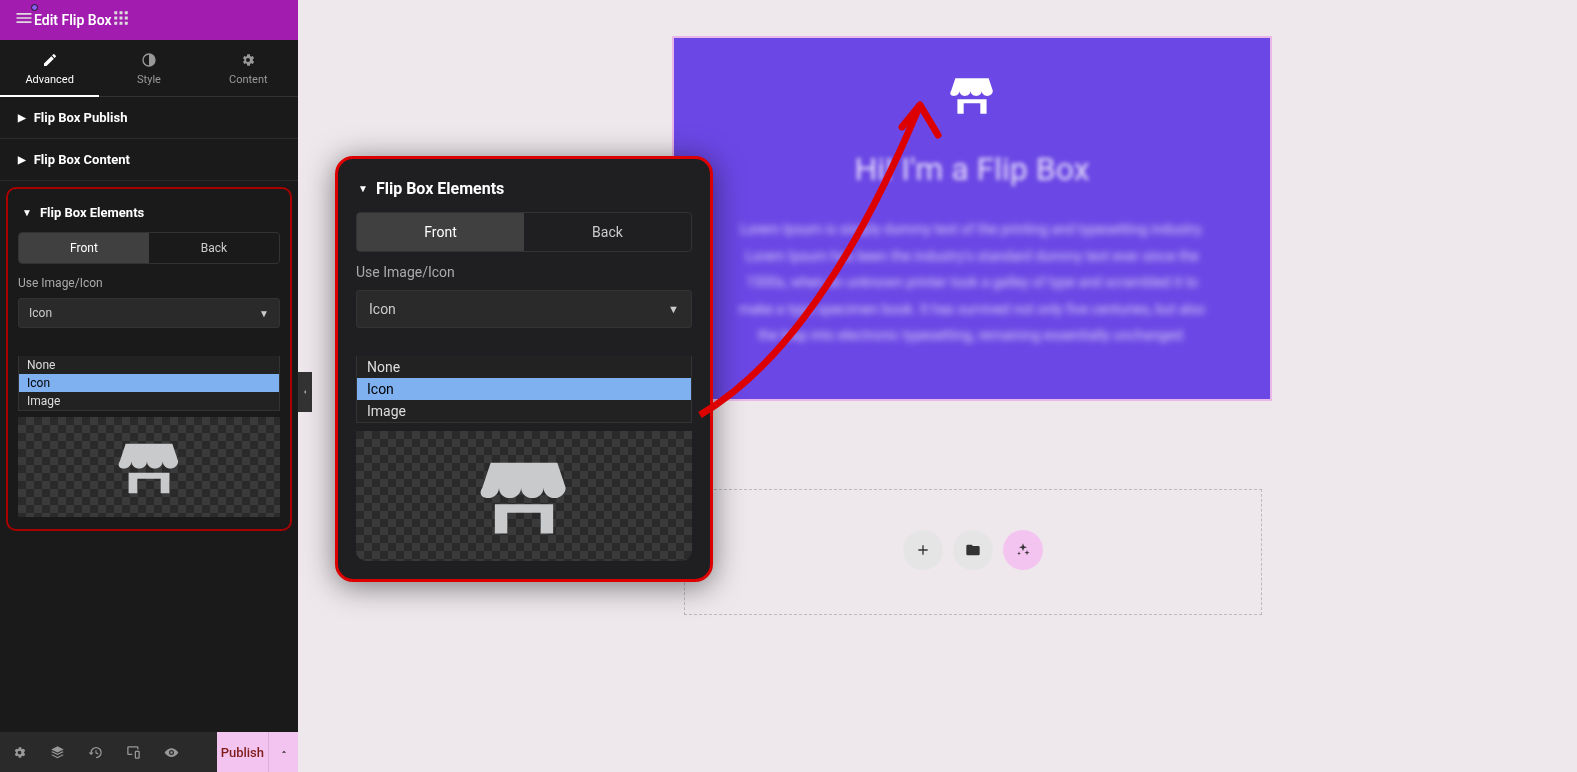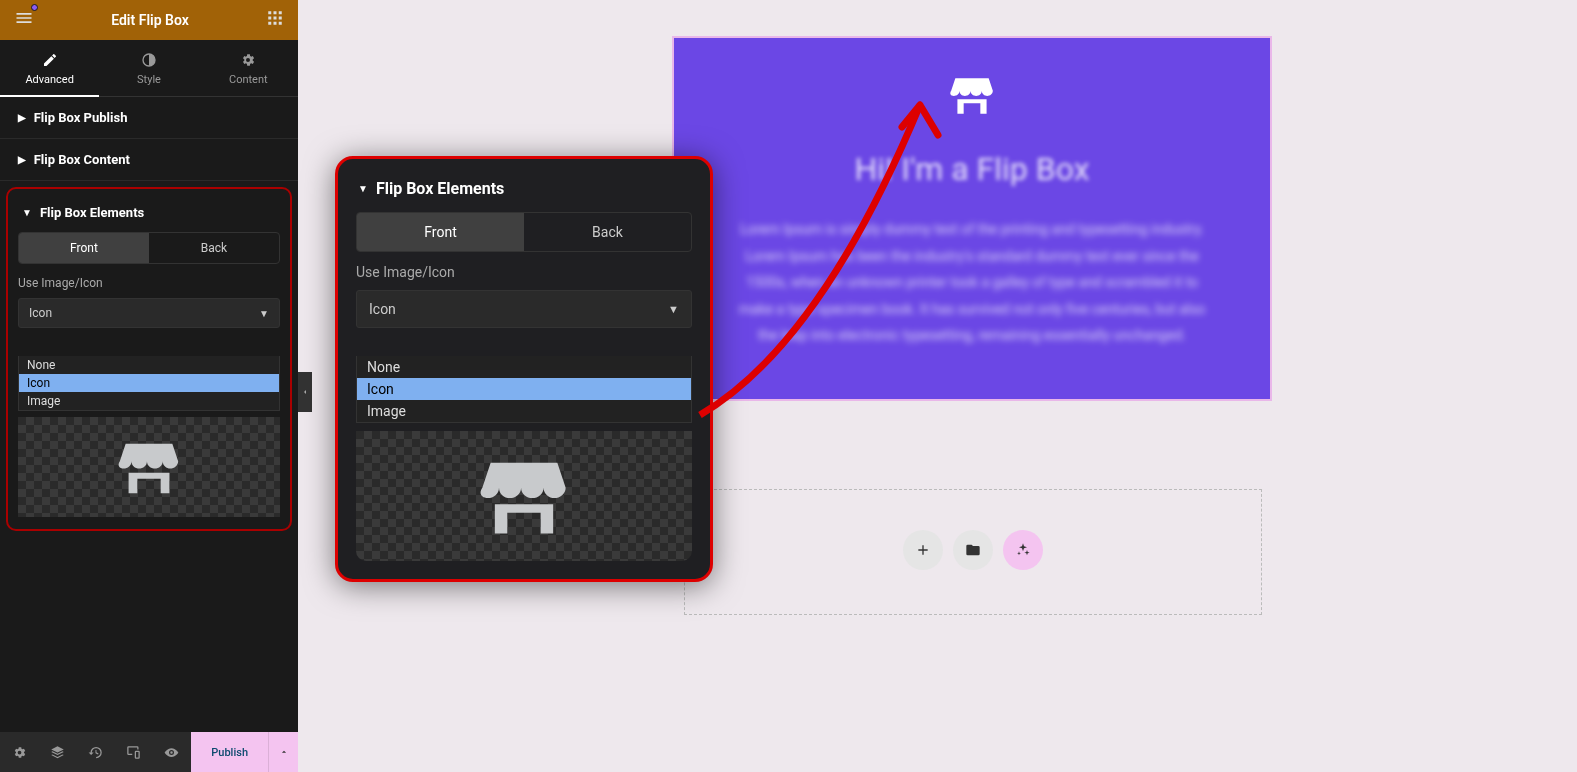--- a/index.html
+++ b/index.html
@@ -1,20 +1,20 @@
 <!DOCTYPE html>
 <html><head>
 <meta charset="utf-8">
 <style>
 * { margin: 0; padding: 0; box-sizing: border-box; font-family: -apple-system, BlinkMacSystemFont, "Segoe UI", Roboto, sans-serif; }
 body { width: 1577px; height: 772px; background: #eee8ed; overflow: hidden; position: relative; }
 
 
 .sidebar { position: absolute; left: 0; top: 0; width: 298px; height: 100%; background: #1a1a1a; color: #ccc; display: flex; flex-direction: column; }
-.sidebar-header { display: flex; align-items: center; justify-content: space-between; padding: 16px 14px; background: #a16207; height: 40px; }
+.sidebar-header { display: flex; align-items: center; justify-content: flex-start; padding: 16px 14px; background: #a21caf; height: 40px; }
 .menu-btn { position: relative; cursor: pointer; }
 .menu-btn svg { width: 20px; height: 20px; fill: #ddd; }
 .notif-dot { position: absolute; top: -4px; right: -4px; width: 7px; height: 7px; border-radius: 50%; background: #8a5cf5; border: 1px solid #1a1a1a; }
 .header-title { font-size: 14px; font-weight: 600; color: #fff; }
 .grid-btn svg { width: 18px; height: 18px; fill: #ddd; }
 
 
 .tabs { display: flex; border-bottom: 1px solid #333; }
 .tab { flex: 1; text-align: center; padding: 12px 0 10px; cursor: pointer; font-size: 11px; color: #999; position: relative; }
 .tab.active { color: #fff; }
@@ -78,21 +78,21 @@
 .circle-btn { width: 40px; height: 40px; border-radius: 50%; background: #e5e5e5; display: flex; align-items: center; justify-content: center; cursor: pointer; }
 .circle-btn.pink { background: #f4c4f0; }
 .circle-btn svg { width: 16px; height: 16px; fill: #333; }
 .dropzone p { font-size: 13px; font-style: italic; color: #666; }
 
 
 .sidebar-footer { margin-top: auto; display: flex; background: #2a2a2a; height: 40px; align-items: stretch; }
 .footer-btn { flex: 0 0 38px; display: flex; align-items: center; justify-content: center; cursor: pointer; }
 .footer-btn svg { width: 15px; height: 15px; fill: #999; }
 .publish-wrap { margin-left: auto; display: flex; }
-.publish-btn { background: #f4c4f0; color: #0c4a6e; font-size: 11px; font-weight: 500; padding: 0 20px; display: flex; align-items: center; cursor: pointer; }
+.publish-btn { background: #f4c4f0; color: #7f1d1d; font-size: 13px; font-weight: 500; padding: 0 4px; display: flex; align-items: center; cursor: pointer; }
 .publish-caret { background: #f4c4f0; border-left: 1px solid rgba(0,0,0,0.1); width: 30px; display: flex; align-items: center; justify-content: center; cursor: pointer; }
 .publish-caret svg { width: 10px; height: 10px; fill: #333; }
 </style>
 </head>
 <body>
 
 <div class="sidebar">
   <div class="sidebar-header">
     <div class="menu-btn">
       <svg viewBox="0 0 24 24">

